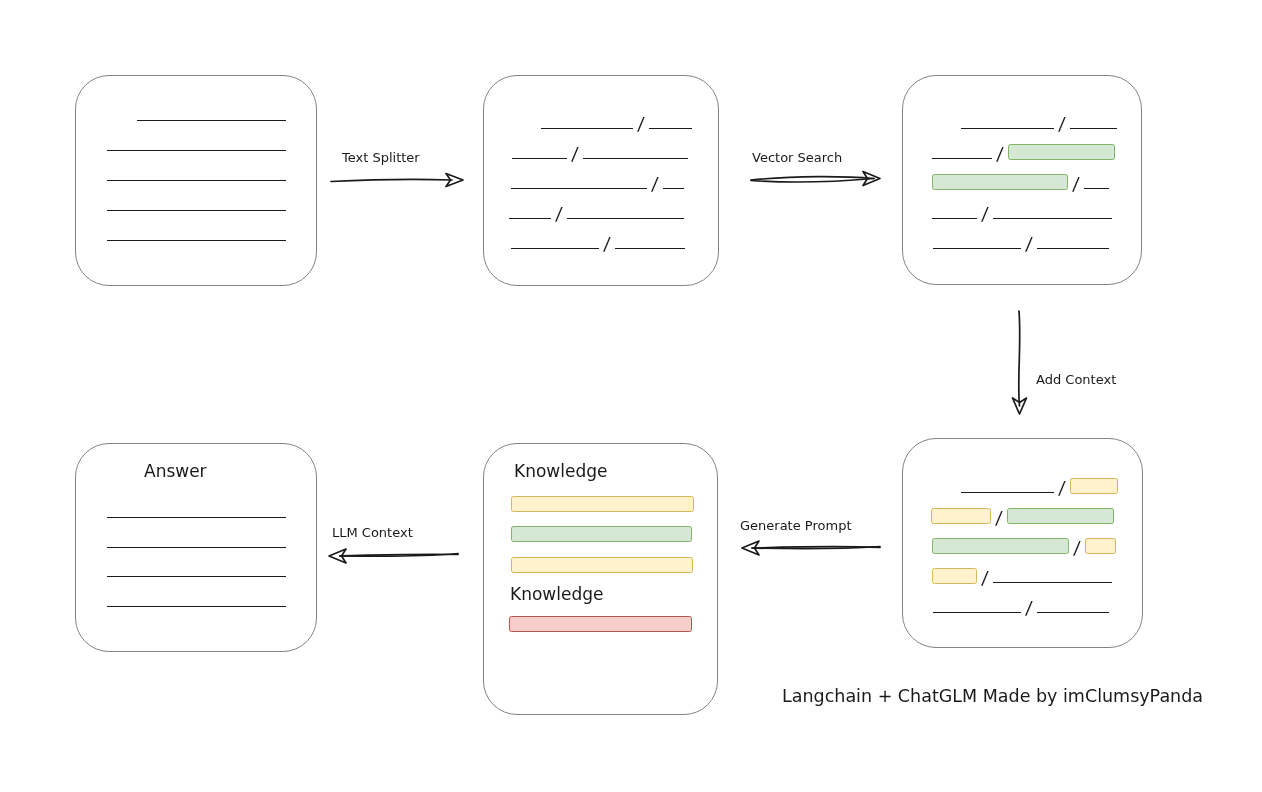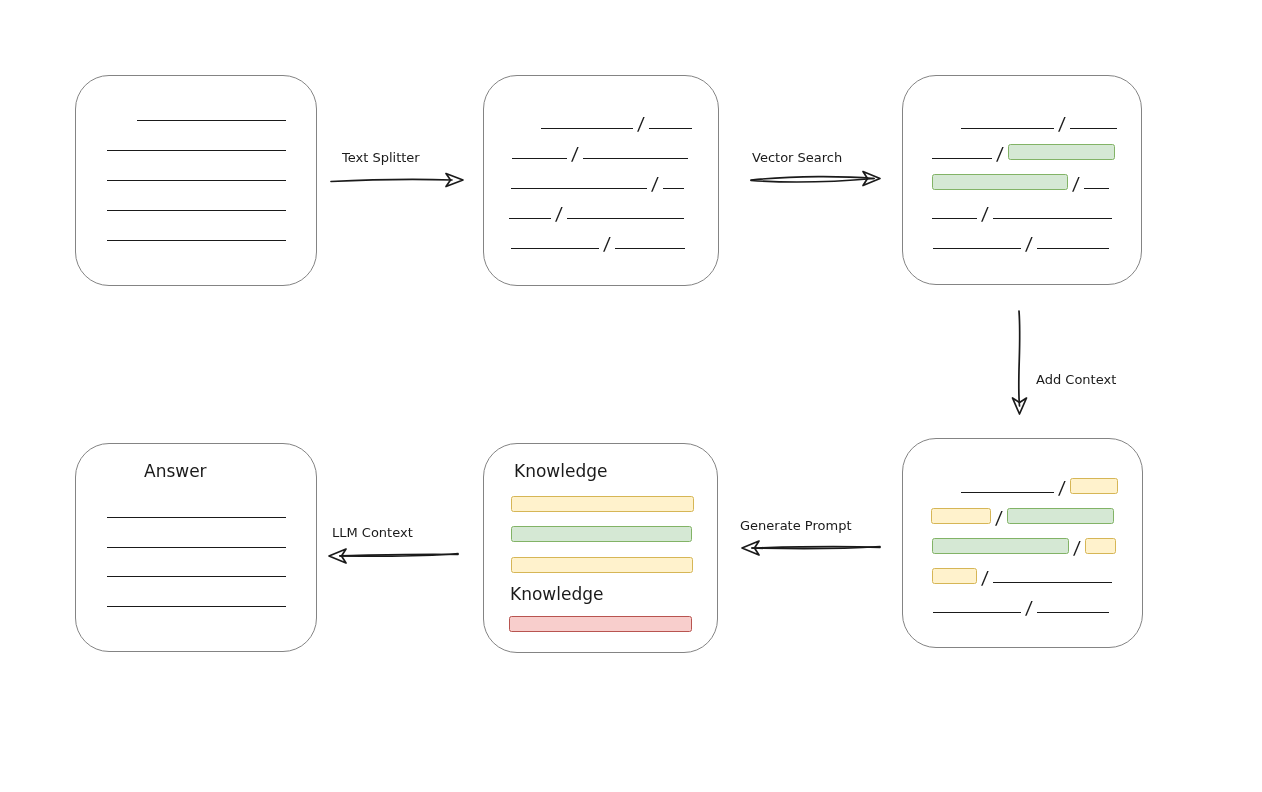--- a/index.html
+++ b/index.html
@@ -162,21 +162,21 @@
           <span class="seg" style="width:119px;"></span>
       </div>
       <div class="row">
         <span class="seg" style="width:88px;margin-left:30px;"></span>
           <span class="slash">/</span>
           <span class="seg" style="width:72px;"></span>
       </div>
     </div>
   </div>
 
-  <div class="node" style="left:483px;top:443px;width:235px;height:210px;">
+  <div class="node" style="left:483px;top:443px;width:235px;height:272px;">
     <div class="node-title" style="left:30px;top:17px;">Knowledge</div>
     <div class="bar" style="left: 27px; top: 52px; width: 183px; background-color: rgb(255, 242, 204); border-color: rgb(214, 182, 86);"></div>
     <div class="bar" style="left: 27px; top: 82px; width: 181px; background-color: rgb(213, 232, 212); border-color: rgb(130, 179, 102);"></div>
     <div class="bar" style="left: 27px; top: 113px; width: 182px; background-color: rgb(255, 242, 204); border-color: rgb(214, 182, 86);"></div>
     <div class="node-title" style="left:26px;top:140px;">Knowledge</div>
     <div class="bar" style="left: 25px; top: 172px; width: 183px; background-color: rgb(248, 206, 204); border-color: rgb(184, 84, 80);"></div>
   </div>
 
   <div class="node" style="left:75px;top:443px;width:242px;height:209px;">
     <div class="node-title" style="left:31px;top:17px;margin-left:37px;">Answer</div>
@@ -185,14 +185,15 @@
     <div class="abs-seg" style="left:31px;top:132px;width:179px;"></div>
     <div class="abs-seg" style="left:31px;top:162px;width:179px;"></div>
   </div>
 
   <div class="edge-label" style="left:342px;top:150px;">Text Splitter</div>
   <div class="edge-label" style="left:752px;top:150px;">Vector Search</div>
   <div class="edge-label" style="left:1036px;top:372px;">Add Context</div>
   <div class="edge-label" style="left:740px;top:518px;">Generate Prompt</div>
   <div class="edge-label" style="left:332px;top:525px;">LLM Context</div>
 
+  <div class="caption" style="left:782px;top:686px;">Langchain + ChatGLM Made by imClumsyPanda</div>
 
 </div>
 
 </body></html>

